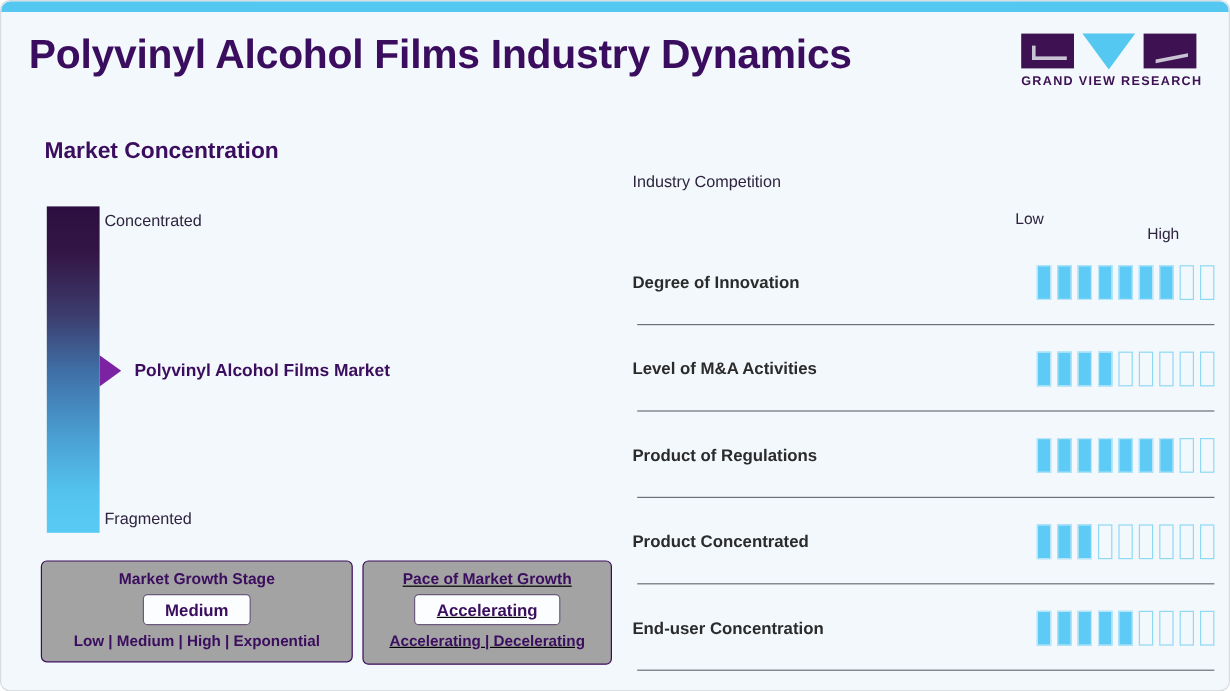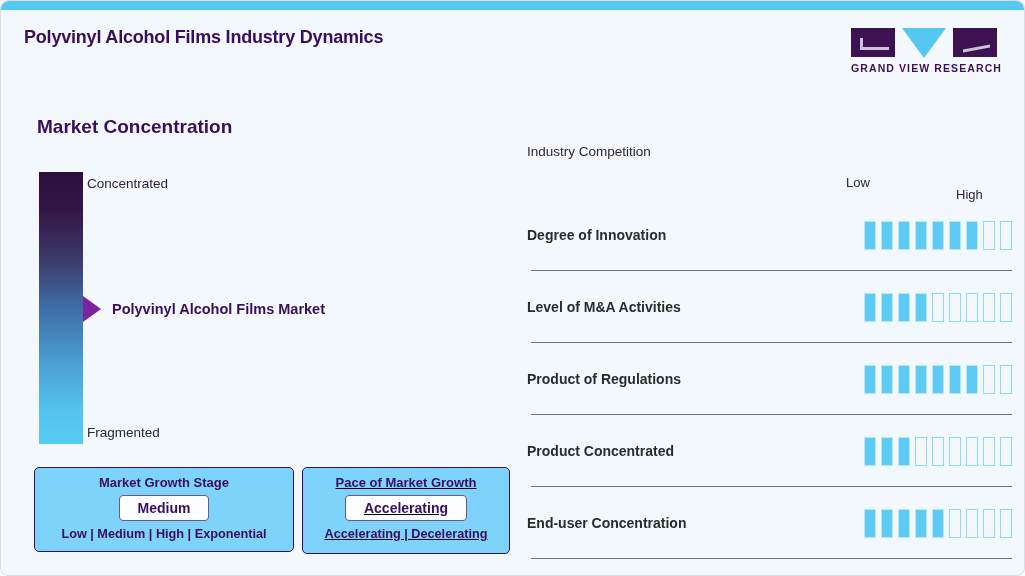--- a/index.html
+++ b/index.html
@@ -28,21 +28,21 @@
     background: #54c8f0;
     border-top-left-radius: 8px;
     border-top-right-radius: 8px;
   }
 
   
   .page-title {
     position: absolute;
     left: 23px;
     top: 26px;
-    font-size: 18px;
+    font-size: 34px;
     font-weight: bold;
     color: #3b0d5e;
     letter-spacing: -0.2px;
     white-space: nowrap;
   }
   .logo {
     position: absolute;
     right: 27px;
     top: 27px;
     width: 146px;
@@ -139,21 +139,21 @@
     color: #3b0d5e;
     white-space: nowrap;
   }
 
   
   .stat-box {
     position: absolute;
     border: 1.4px solid #3b0d5e;
     border-radius: 5px;
     box-sizing: border-box;
-    background: #7dd3fc;
+    background: #a3a3a3;
     display: flex;
     flex-direction: column;
     align-items: center;
     padding: 7px 10px 7px;
   }
   .stat-box.growth { left: 33px; top: 466px; width: 260px; height: 85px; }
   .stat-box.pace   { left: 301px; top: 466px; width: 208px; height: 87px; text-decoration: underline; }
   .stat-heading {
     font-size: 13px;
     font-weight: bold;

